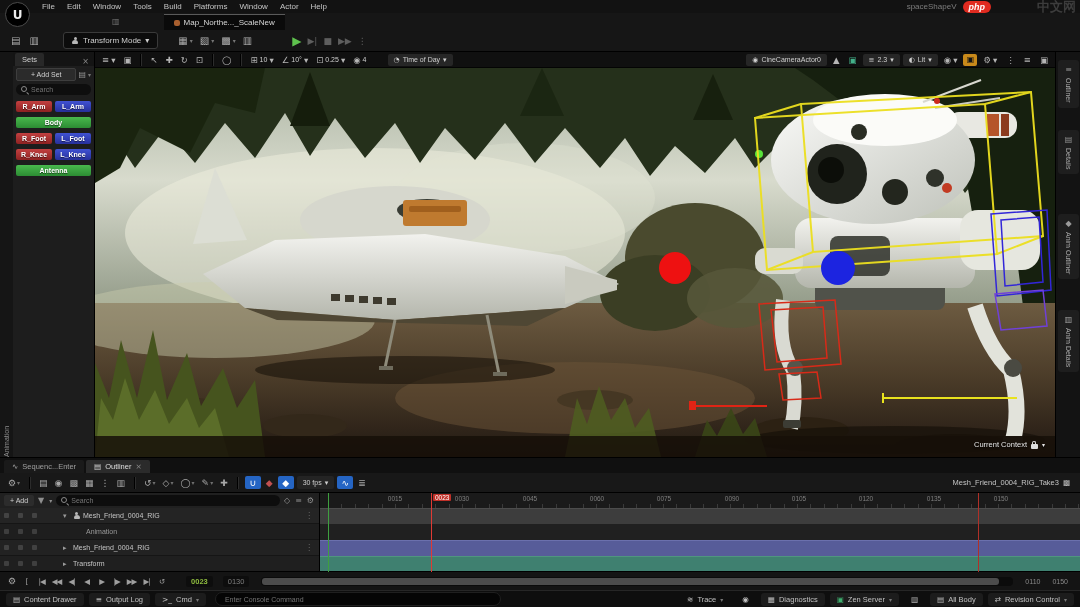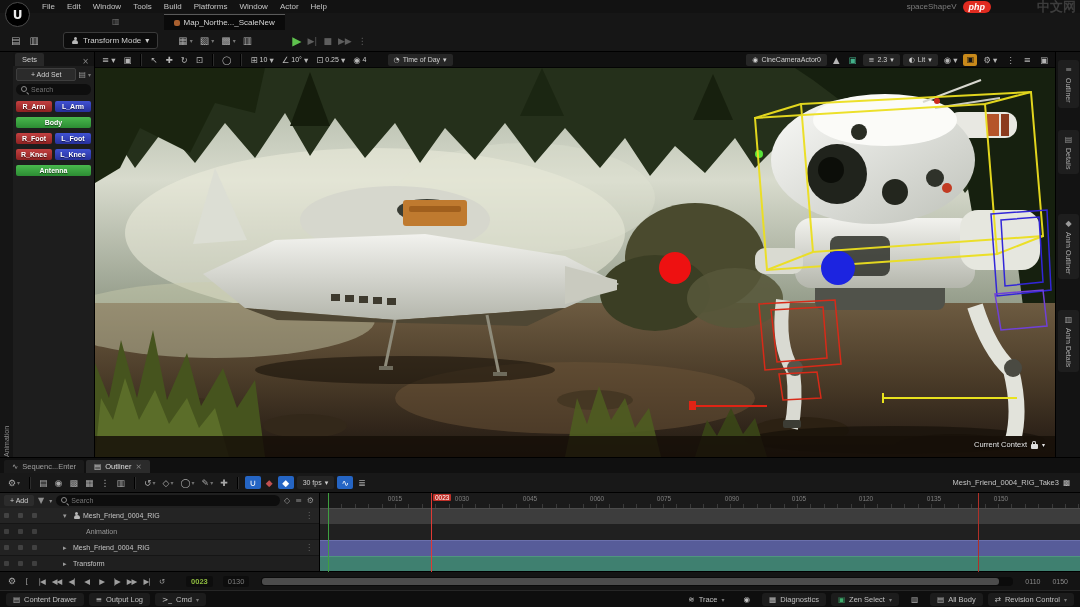--- a/index.html
+++ b/index.html
@@ -625,34 +625,37 @@
     </span>
     <span class="sbtn">
       <span class="g">≡</span>
       <span>Output Log</span>
     </span>
     <span class="sbtn">
       <span class="g">&gt;_</span>
       <span>Cmd</span>
       <span class="chev g">▾</span>
     </span>
+    <div class="console">
+      <input placeholder="Enter Console Command" style="">
+    </div>
     <div class="status-right">
       <span class="sbtn flat">
         <span class="g">≋</span>
         <span>Trace</span>
         <span class="chev g">▾</span>
       </span>
       <span class="sbtn flat g">◉</span>
       <span class="sbtn">
         <span class="g">▦</span>
         <span>Diagnostics</span>
       </span>
       <span class="sbtn">
         <span class="g zen-ic">▣</span>
-        <span>Zen Select</span>
+        <span>Zen Server</span>
         <span class="chev g">▾</span>
       </span>
       <span class="sbtn flat g">▥</span>
       <span class="sbtn">
         <span class="g">▤</span>
         <span>All Body</span>
       </span>
       <span class="sbtn">
         <span class="g">⇄</span>
         <span>Revision Control</span>

